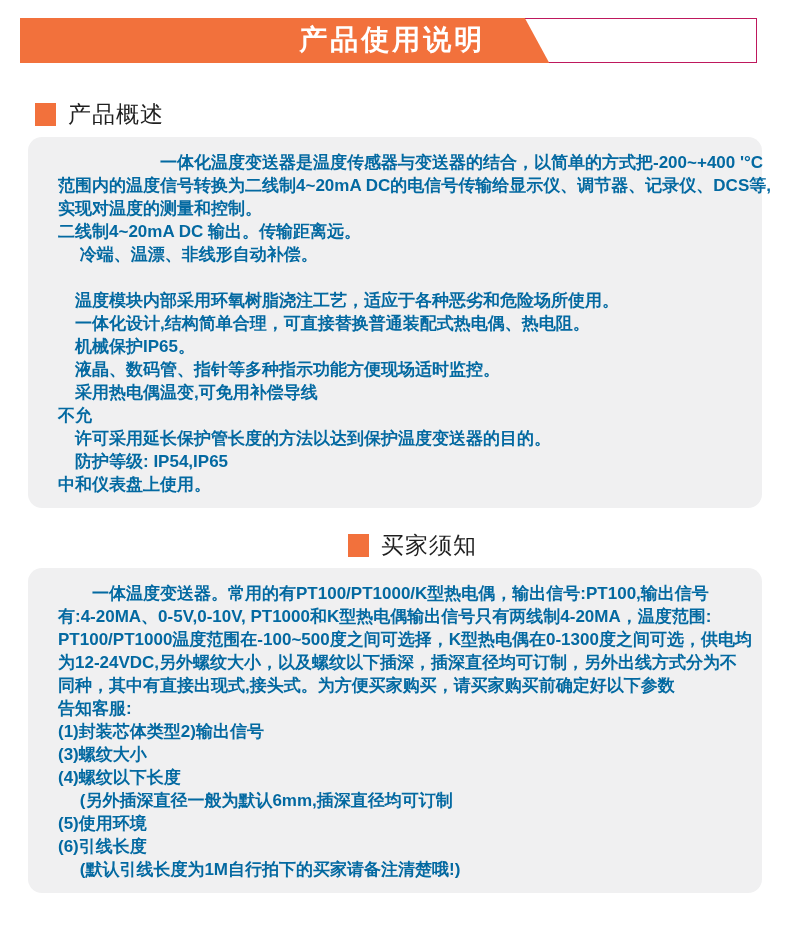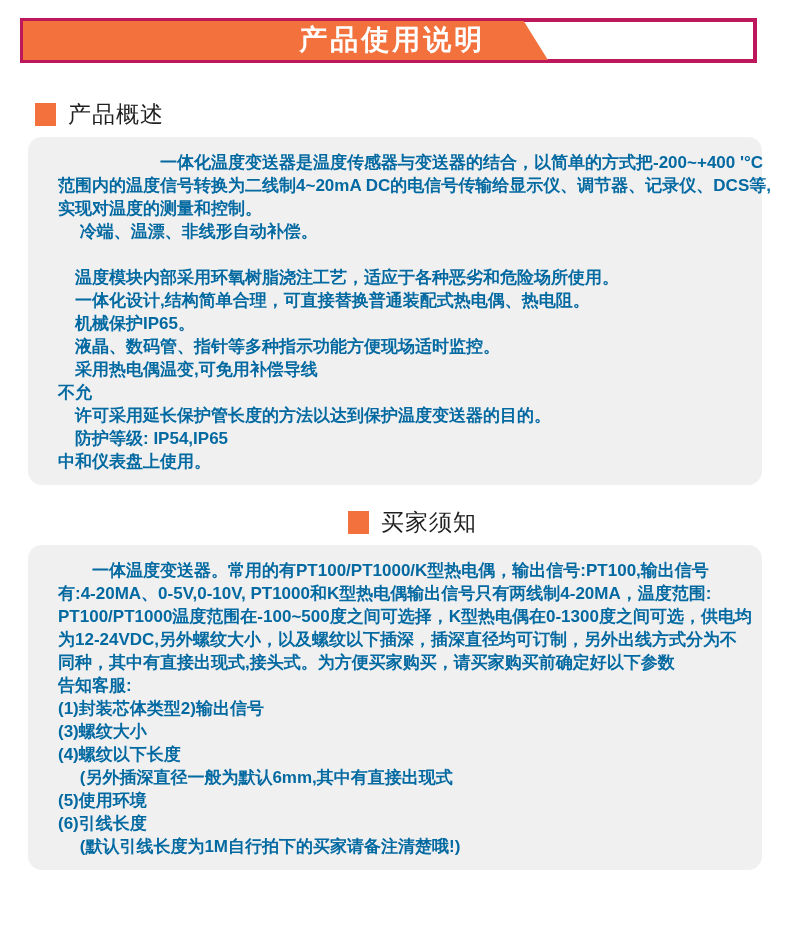--- a/index.html
+++ b/index.html
@@ -11,21 +11,21 @@
     background: #ffffff;
     overflow: hidden;
     font-family: "Liberation Sans", "DejaVu Sans", sans-serif;
   }
   
   .banner {
     position: relative;
     margin: 18px 33px 0 20px;
     height: 45px;
     background: #ffffff;
-    border: 4px solid #be185d;
+    border: 1px solid #be185d;
   }
   .banner-fill {
     position: absolute;
     top: -1px; left: -1px; bottom: -1px;
     width: 101%;
     background: #f2713c;
     clip-path: polygon(0 0, 68% 0, 71.3% 100%, 0 100%);
   }
   .banner-title {
     position: absolute;
@@ -87,20 +87,21 @@
 
   <div class="section-heading heading-1">
     <span class="bullet"></span>
     <span class="heading-text">产品概述</span>
   </div>
 
   <div class="panel">
     <div class="panel-line">　　　　　　一体化温度变送器是温度传感器与变送器的结合，以简单的方式把-200~+400 '°C</div>
     <div class="panel-line">范围内的温度信号转换为二线制4~20mA DC的电信号传输给显示仪、调节器、记录仪、DCS等,</div>
     <div class="panel-line">实现对温度的测量和控制。</div>
+    <div class="panel-line">二线制4~20mA DC 输出。传输距离远。</div>
     <div class="panel-line">　 冷端、温漂、非线形自动补偿。</div>
     <div class="panel-line"></div>
     <div class="panel-line">　温度模块内部采用环氧树脂浇注工艺，适应于各种恶劣和危险场所使用。</div>
     <div class="panel-line">　一体化设计,结构简单合理，可直接替换普通装配式热电偶、热电阻。</div>
     <div class="panel-line">　机械保护IP65。</div>
     <div class="panel-line">　液晶、数码管、指针等多种指示功能方便现场适时监控。</div>
     <div class="panel-line">　采用热电偶温变,可免用补偿导线</div>
     <div class="panel-line">不允</div>
     <div class="panel-line">　许可采用延长保护管长度的方法以达到保护温度变送器的目的。</div>
     <div class="panel-line">　防护等级: IP54,IP65</div>
@@ -115,19 +116,19 @@
   <div class="panel">
     <div class="panel-line">　　一体温度变送器。常用的有PT100/PT1000/K型热电偶，输出信号:PT100,输出信号</div>
     <div class="panel-line">有:4-20MA、0-5V,0-10V, PT1000和K型热电偶输出信号只有两线制4-20MA，温度范围:</div>
     <div class="panel-line">PT100/PT1000温度范围在-100~500度之间可选择，K型热电偶在0-1300度之间可选，供电均</div>
     <div class="panel-line">为12-24VDC,另外螺纹大小，以及螺纹以下插深，插深直径均可订制，另外出线方式分为不</div>
     <div class="panel-line">同种，其中有直接出现式,接头式。为方便买家购买，请买家购买前确定好以下参数</div>
     <div class="panel-line">告知客服:</div>
     <div class="panel-line">(1)封装芯体类型2)输出信号</div>
     <div class="panel-line">(3)螺纹大小</div>
     <div class="panel-line">(4)螺纹以下长度</div>
-    <div class="panel-line">　 (另外插深直径一般为默认6mm,其中有直接出现式</div>
+    <div class="panel-line">　 (另外插深直径一般为默认6mm,插深直径均可订制</div>
     <div class="panel-line">(5)使用环境</div>
     <div class="panel-line">(6)引线长度</div>
     <div class="panel-line">　 (默认引线长度为1M自行拍下的买家请备注清楚哦!)</div>
   </div>
 
 </div>
 
 </body></html>

